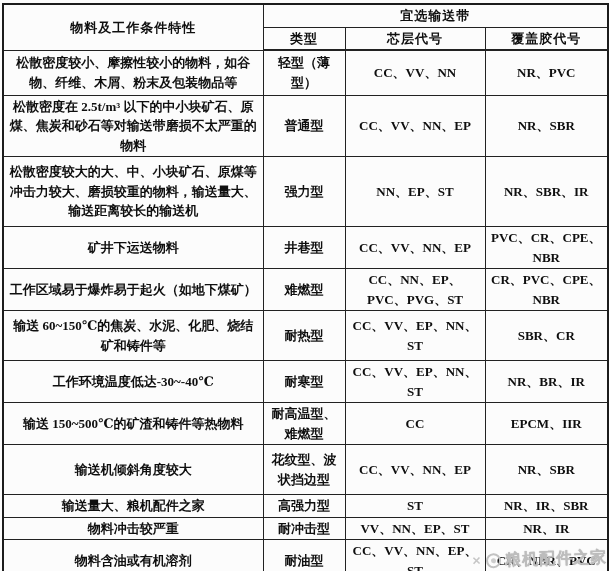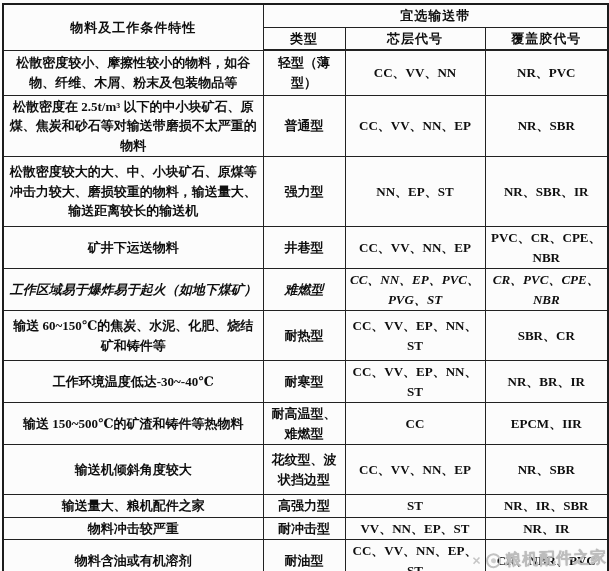--- a/index.html
+++ b/index.html
@@ -33,21 +33,21 @@
     overflow: hidden;
   }
   thead td { letter-spacing: 1px; }
   thead tr:nth-child(1) { height: 20px; padding-left: 45px; }
   thead tr:nth-child(2) { height: 18px; }
   thead tr:nth-child(2) td { border-bottom-width: 2px; }
   tbody tr:nth-child(1)  { height: 45px; }
   tbody tr:nth-child(2)  { height: 58px; margin-top: 41px; }
   tbody tr:nth-child(3)  { height: 70px; }
   tbody tr:nth-child(4)  { height: 19px; }
-  tbody tr:nth-child(5)  { height: 38px; font-style: italic; }
+  tbody tr:nth-child(5)  { height: 38px; }
   tbody tr:nth-child(6)  { height: 50px; }
   tbody tr:nth-child(7)  { height: 18px; }
   tbody tr:nth-child(8)  { height: 35px; }
   tbody tr:nth-child(9)  { height: 50px; }
   tbody tr:nth-child(10) { height: 22px; }
   tbody tr:nth-child(11) { height: 17px; padding-left: 46px; }
   tbody tr:nth-child(12) { height: 25px; }
   tbody tr:nth-child(13) { height: 21px; }
   tbody tr:nth-child(14) { height: 22px; }
   tbody tr:nth-child(15) { height: 22px; }

